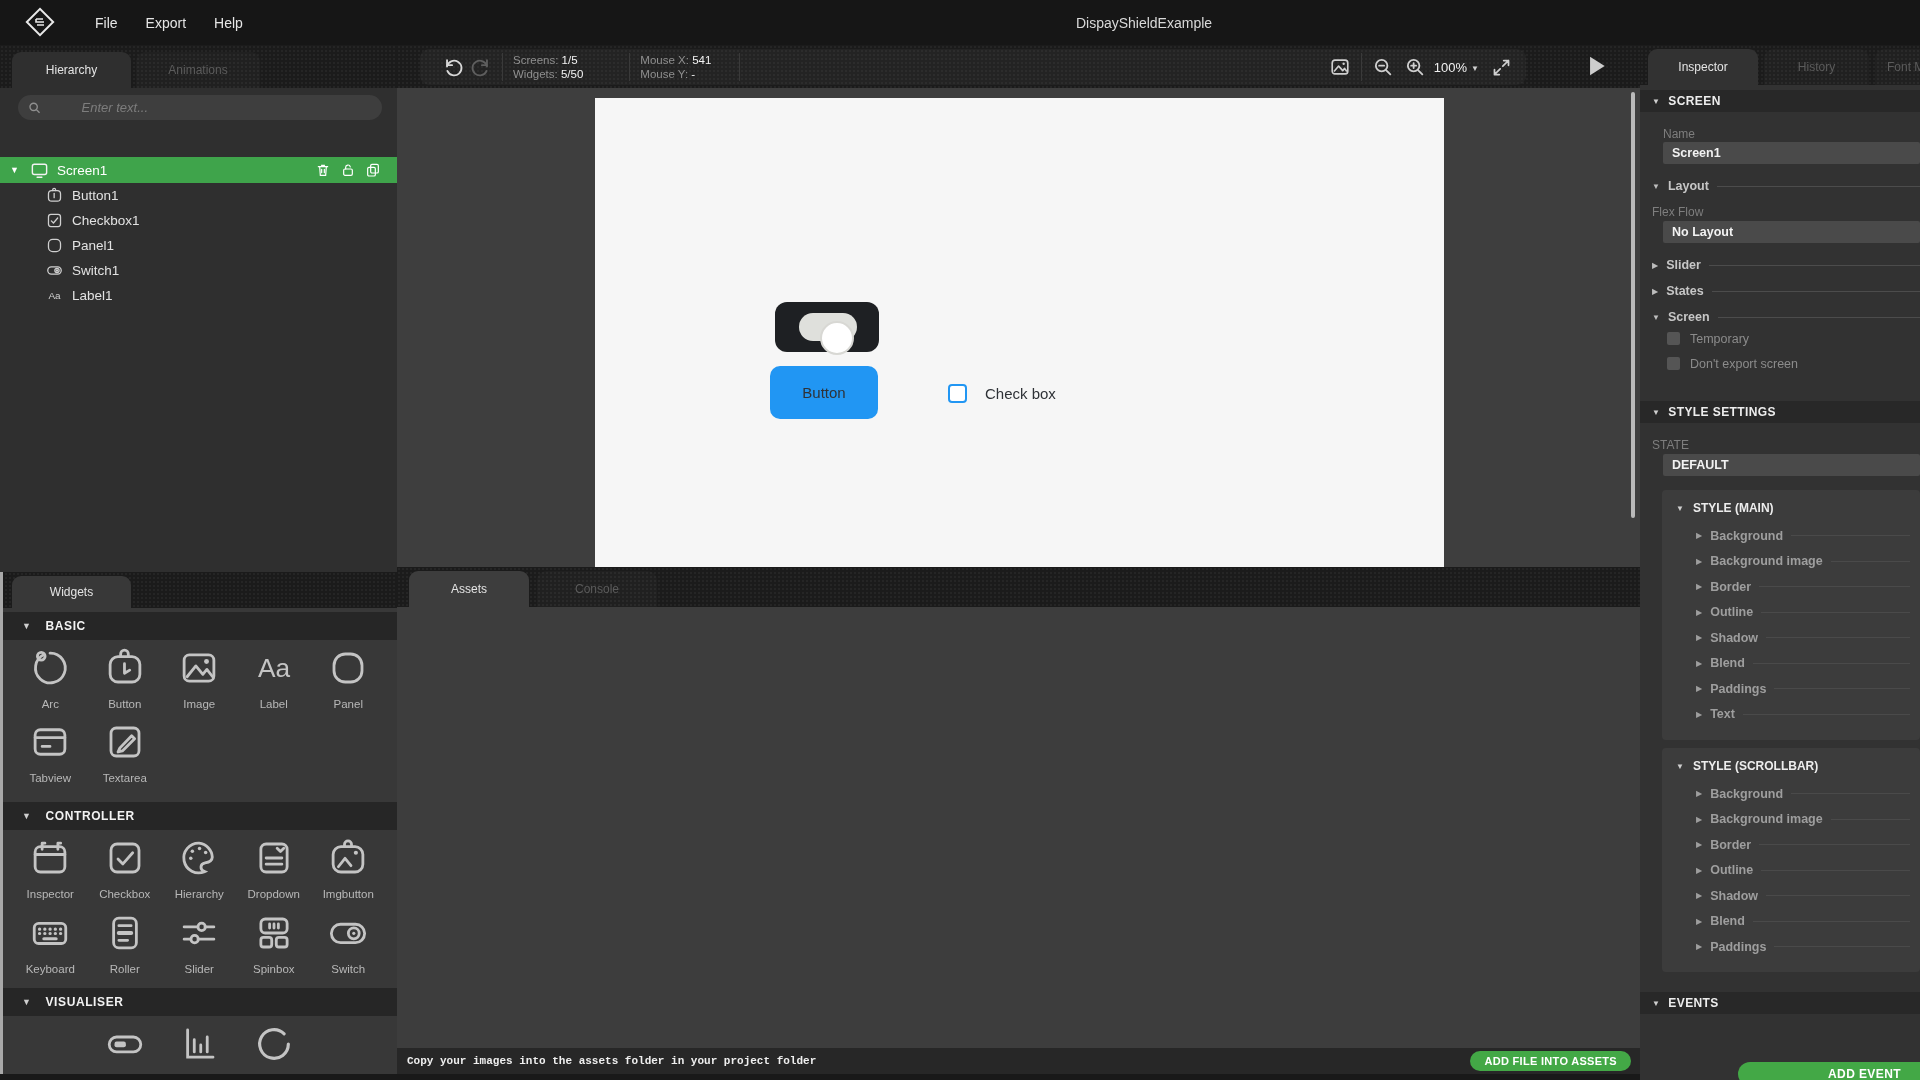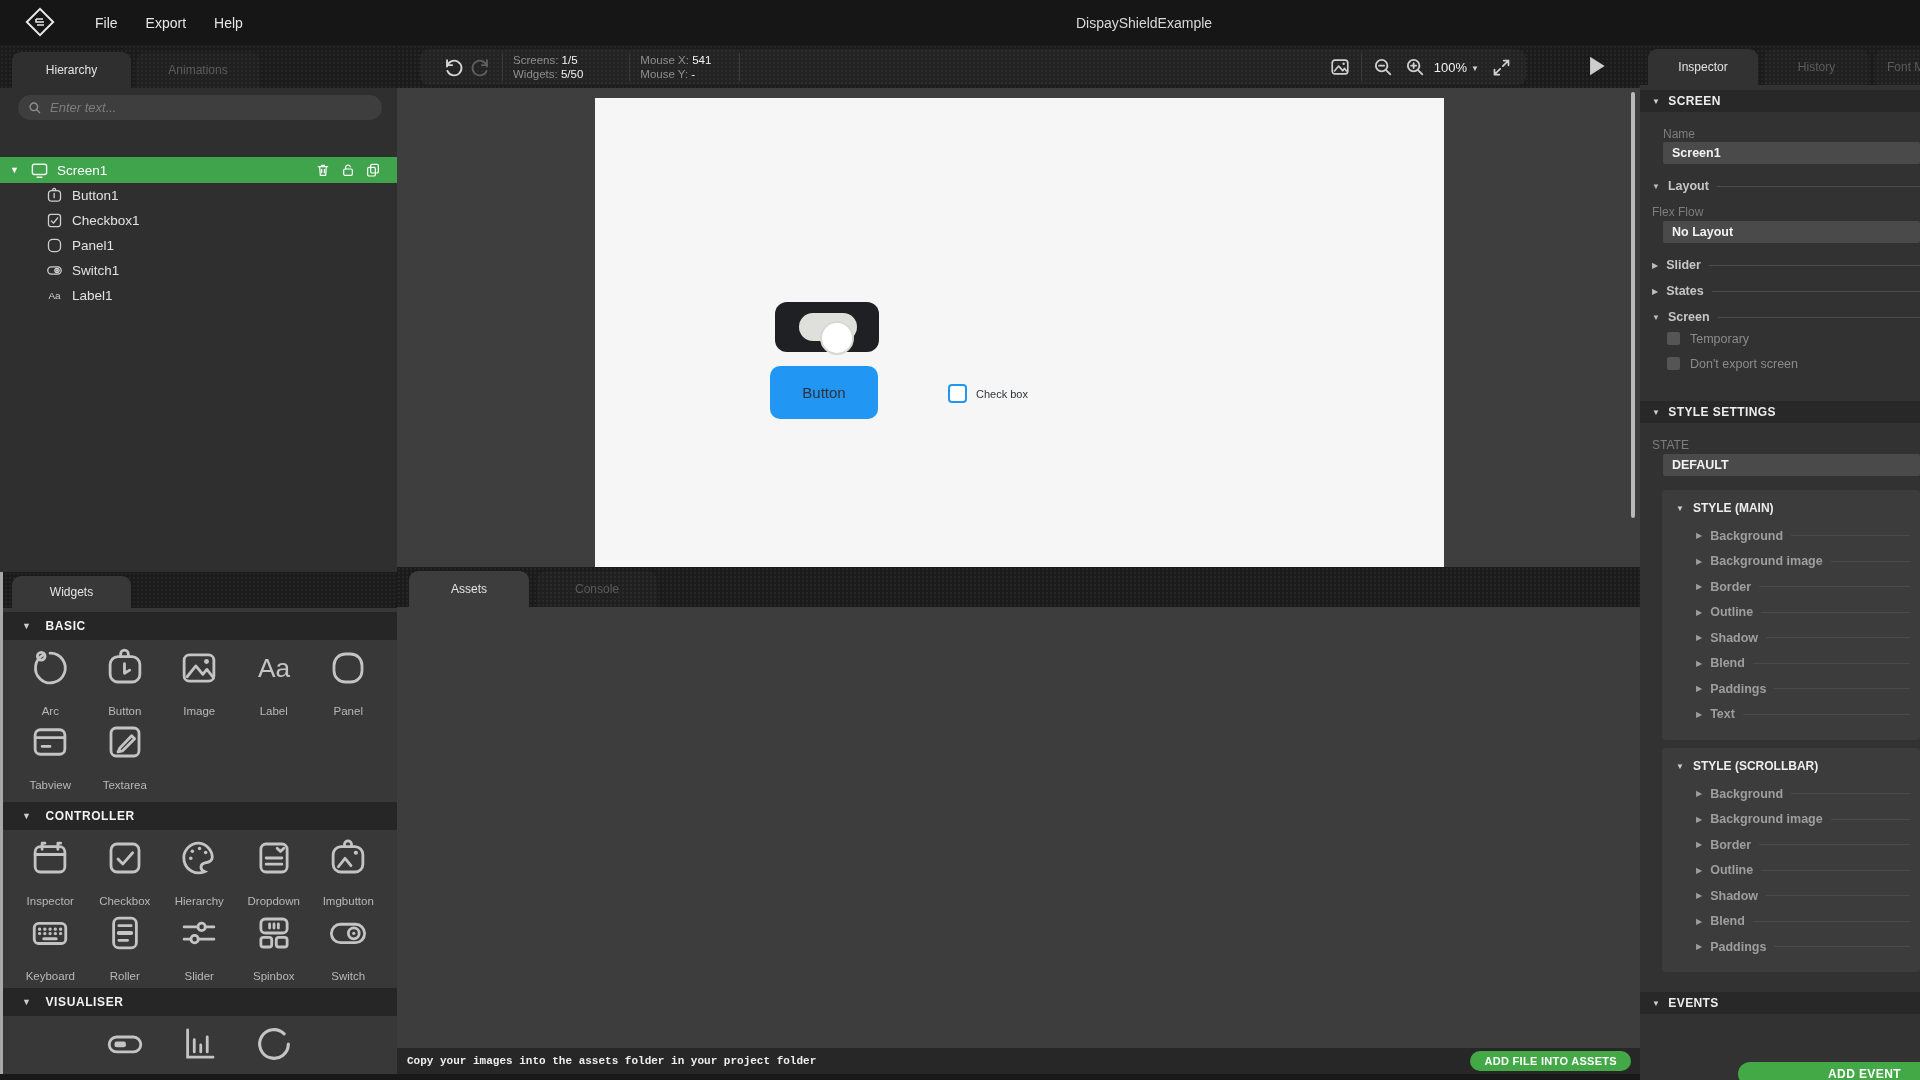--- a/index.html
+++ b/index.html
@@ -18,40 +18,40 @@
     background-image:radial-gradient(rgba(255,255,255,0.045) 1px, transparent 1.2px);
     background-size:4px 4px; }
   .tab { height:36px; margin-top:7px; border-radius:9px 9px 0 0; display:flex; align-items:center; justify-content:center;
     font-size:12px; color:#e4e4e4; }
   .tab.off { background:rgba(255,255,255,0.025); color:#5b5b5b; }
 
   
   #hier-strip { left:0; top:45px; width:397px; height:43px; }
   #hier-body  { left:0; top:88px; width:397px; height:484px; background:#2f2f2f; }
   #search-box { left:18px; top:7px; width:364px; height:25px; background:#3e3e3e; border-radius:13px;
-    display:flex; align-items:center; padding:0 10px; }
+    display:flex; align-items:center; padding:0 10px;gap:32px; }
   #search-box input { background:transparent; border:none; outline:none; color:#bdbdbd; font-style:italic;
     font-size:13px; margin-left:8px; width:300px; font-family:inherit; }
   #search-box input::placeholder { color:#7d7d7d; }
   .tree-row { position:absolute; left:0; width:397px; height:25px; display:flex; align-items:center; color:#e2e2e2; font-size:13.5px; }
   .tree-row svg { flex:none; }
   #row-screen { background:#3fa44b; height:26px; color:#fff; }
   .row-actions { position:absolute; right:16px; top:0; height:26px; display:flex; align-items:center; gap:9px; }
 
   
   #widg-strip { left:0; top:572px; width:397px; height:36px; }
   #widg-strip .tab { height:32px; margin-top:4px; }
   #widg-body { left:0; top:608px; width:397px; height:472px; background:#383838; overflow:hidden; }
   .sec-head { position:absolute; left:0; width:397px; height:28px; background:#262626; display:flex; align-items:center;
     color:#f2f2f2; font-size:12px; font-weight:bold; letter-spacing:.6px; }
   .sec-head .arr { color:#cfcfcf; font-size:9px; margin:0 14px 0 22px; }
   .wrow { position:absolute; left:0; width:397px; display:flex; padding-left:13px; }
   .wcell { width:74.5px; display:flex; flex-direction:column; align-items:center; }
   .wcell .ico { height:46px; display:flex; align-items:center; justify-content:center; }
-  .wcell .lbl { color:#b8b8b8; font-size:11.5px; margin-top:14px; }
+  .wcell .lbl { color:#b8b8b8; font-size:11.5px; margin-top:7px; }
 
   
   #tool-strip { left:397px; top:45px; width:1243px; height:43px; }
   #tool-box { left:23px; top:4px; width:1106px; height:36px; background:#232323; border-radius:9px;
     background-image:radial-gradient(rgba(255,255,255,0.04) 1px, transparent 1.2px); background-size:4px 4px;
     display:flex; align-items:center; }
   .tdiv { width:1px; height:28px; background:#3a3a3a; margin:0 10px; }
   .tstat { font-size:11.5px; line-height:14px; }
   .tstat .l { color:#8f8f8f; } .tstat .v { color:#f3f3f3; }
   #zoom-pct { color:#f0f0f0; font-size:13px; margin:0 2px 0 8px; }
@@ -59,21 +59,21 @@
 
   #canvas { left:397px; top:88px; width:1243px; height:479px; background:#3e3e3e; }
   #screen1 { left:198px; top:10px; width:849px; height:469px; background:#f6f6f6; }
   #sw-outer { left:180px; top:204px; width:104px; height:50px; background:#1e2023; border-radius:12px; }
   #sw-track { left:24px; top:11px; width:58px; height:28px; background:#dfe0dc; border-radius:14px; }
   #sw-knob  { left:21px; top:8px; width:34px; height:34px; background:#ffffff; border:2px solid #d8d8d4; border-radius:50%; }
   #cv-button { left:175px; top:268px; width:108px; height:53px; background:#2196f3; border-radius:10px;
     display:flex; align-items:center; justify-content:center; color:#2f3237; font-size:15px; }
   #cv-check { left:353px; top:286px; display:flex; align-items:center; }
   #cv-check .box { width:19px; height:19px; border:2px solid #2196f3; border-radius:4px; background:#fff; }
-  #cv-check .txt { margin-left:9px; color:#2f3237; font-size:11px; }
+  #cv-check .txt { margin-left:18px; color:#2f3237; font-size:15px; }
   #cv-scroll { left:1234px; top:4px; width:4px; height:426px; background:#b9b9b9; border-radius:2px; }
   #left-scroll { left:0px; top:572px; width:3px; height:508px; background:#a9a9a9; }
 
   
   #assets-strip { left:397px; top:567px; width:1243px; height:40px; }
   #assets-strip .tab { height:36px; margin-top:4px; }
   #assets-body { left:397px; top:607px; width:1243px; height:441px; background:#3d3d3d; }
   #assets-bar { left:397px; top:1048px; width:1243px; height:26px; background:#272727; display:flex; align-items:center; }
   #assets-bar .hint { color:#efefef; font-size:11px; font-weight:bold; margin-left:10px;font-family:Liberation Mono, monospace; }
   #add-assets-btn { position:absolute; right:9px; top:3px; height:20px; padding:0 14px; background:#43a846;

